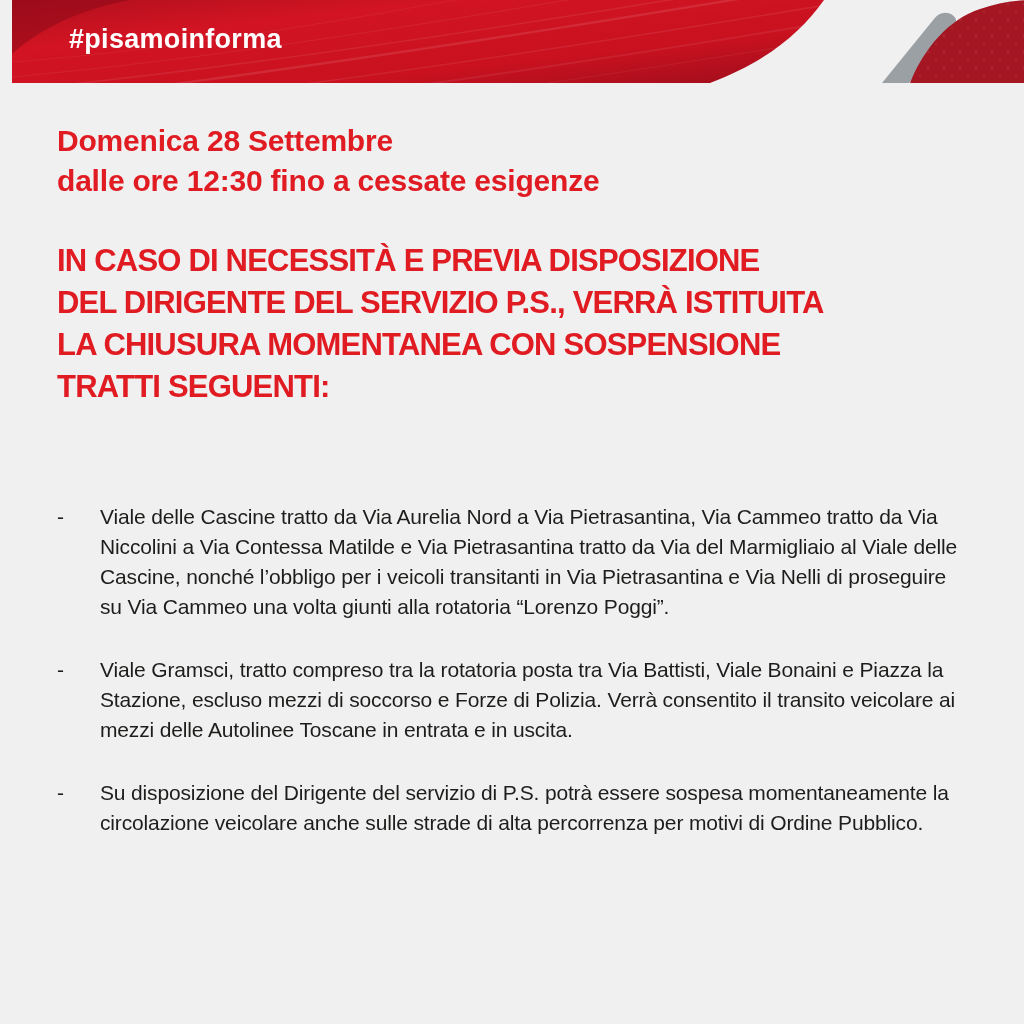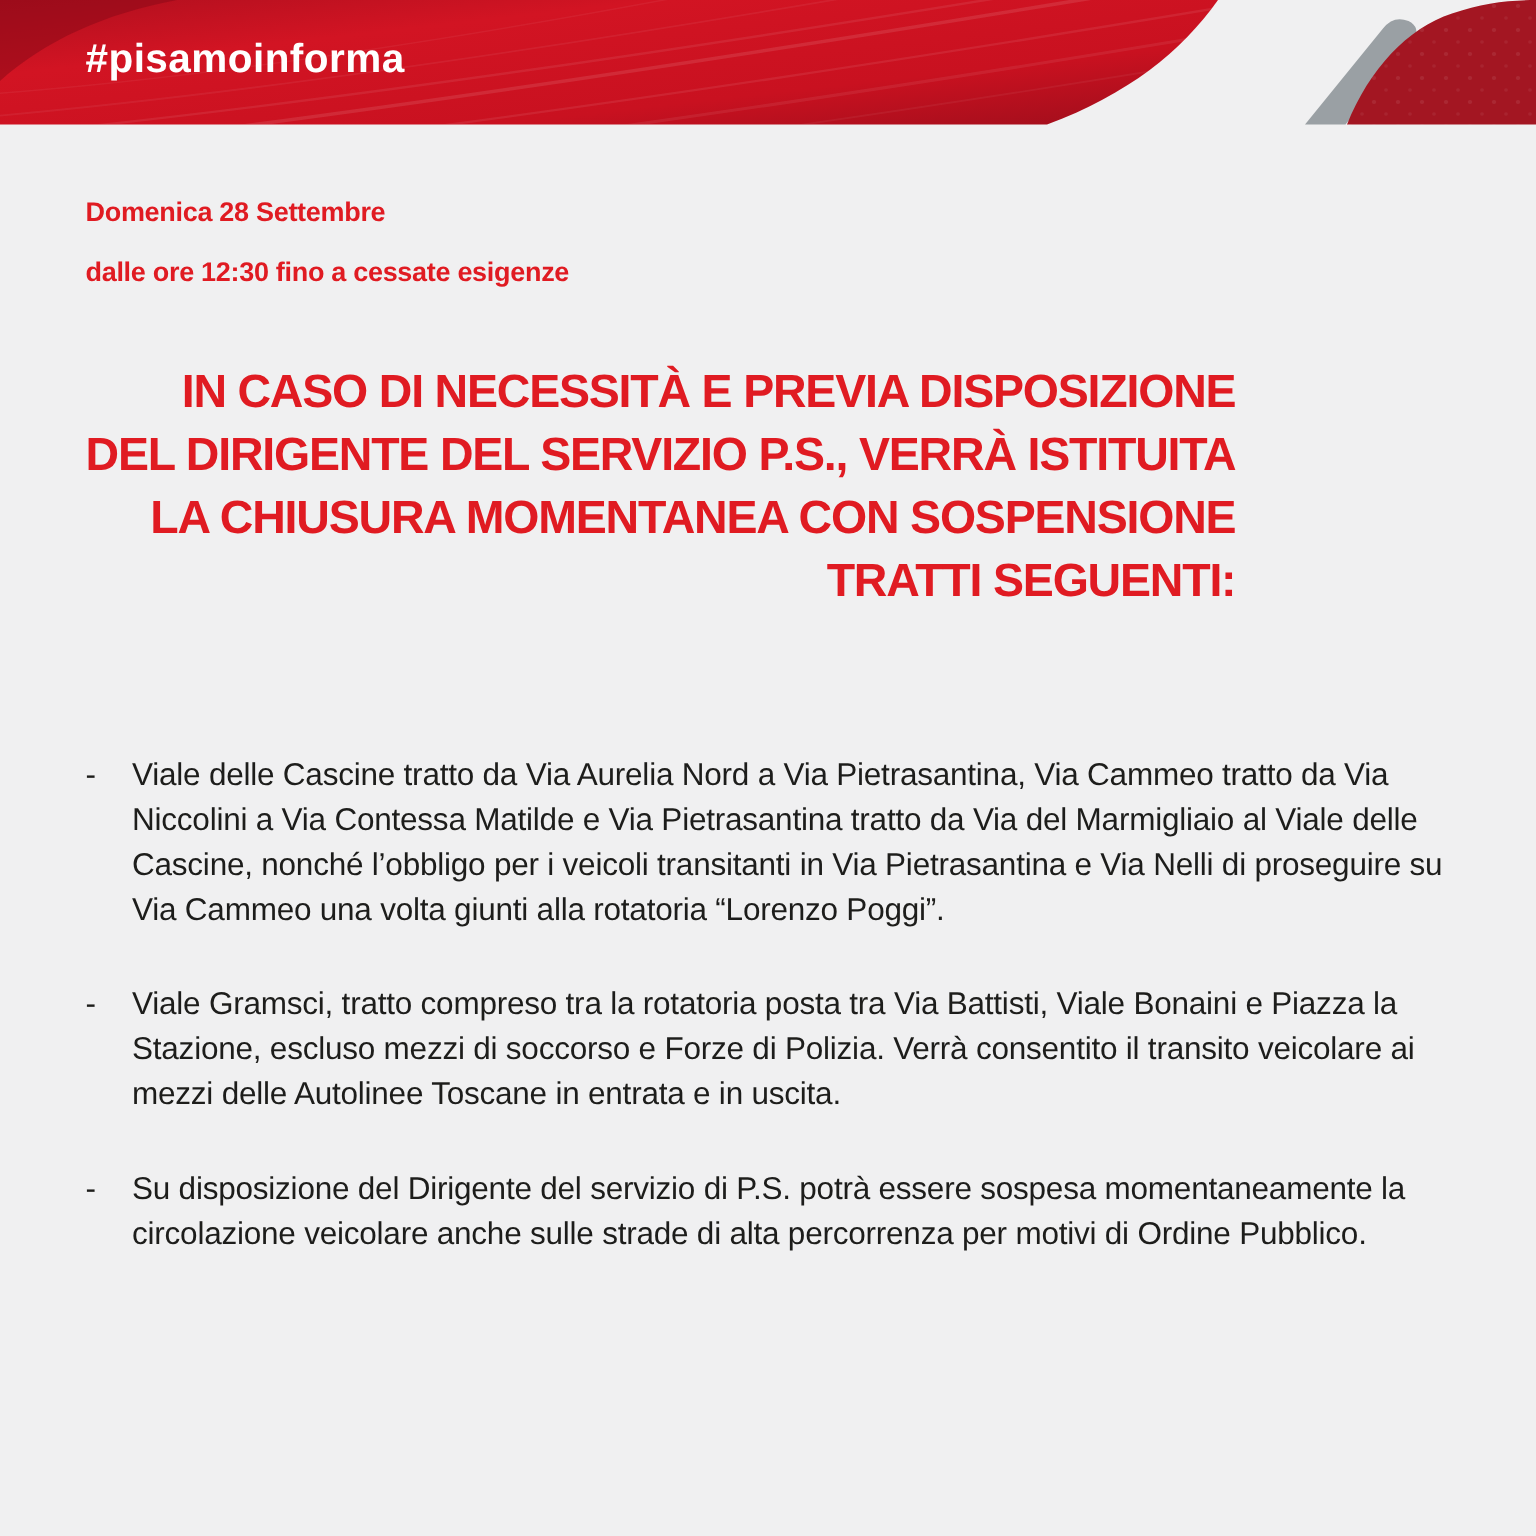--- a/index.html
+++ b/index.html
@@ -20,55 +20,55 @@
   .canvas{
     position:relative;
     width:1024px;
     height:1024px;
     background:var(--page-bg);
     overflow:hidden;
     margin:0 auto;
   }
   .header{
     position:absolute;
-    top:0;left:0;
+    top:0;left:12px;
     width:812px;height:90px;
   }
   .header svg{position:absolute;top:0;left:0;display:block;}
   .hashtag{
     position:absolute;
     left:57px;
     top:24px;
     color:var(--hashtag-white);
     font-size:27px;
     font-weight:bold;
     letter-spacing:0.3px;
   }
   .schedule{
     position:absolute;
     left:57px;
     top:121px;
     color:var(--accent-red);
-    font-size:18px;
+    font-size:30px;
     font-weight:bold;
     line-height:40px;
     letter-spacing:-0.2px;
   }
   .main-heading{
     position:absolute;
     left:57px;
     top:240px;
     margin:0;
     color:var(--accent-red);
     font-size:31px;
     font-weight:bold;
     line-height:42px;
     letter-spacing:-0.8px;
   }
-  .main-heading .hl{white-space:nowrap;text-align:right;}
+  .main-heading .hl{white-space:nowrap;}
   .closure-list{
     position:absolute;
     left:57px;
     top:502px;
     width:910px;
     margin:0;
     padding:0;
     list-style:none;
     color:var(--body-text);
     font-size:21px;
@@ -76,21 +76,21 @@
     letter-spacing:-0.15px;
   }
   .closure-list li{
     display:flex;
     margin:0 0 33px 0;
   }
   .closure-list .marker{
     flex:0 0 14px;
     margin-right:17px;
   }
-  .closure-list .btext{flex:1;}
+  .closure-list .btext{flex:1;margin-left:12px;}
 </style>
 </head>
 <body>
 
 <div class="canvas">
 
   <div class="header">
     <svg width="1024" height="90" viewBox="0 0 1024 90" xmlns="http://www.w3.org/2000/svg">
       <defs>
         <linearGradient id="bannerGrad" x1="0" y1="0" x2="1" y2="0.9">

